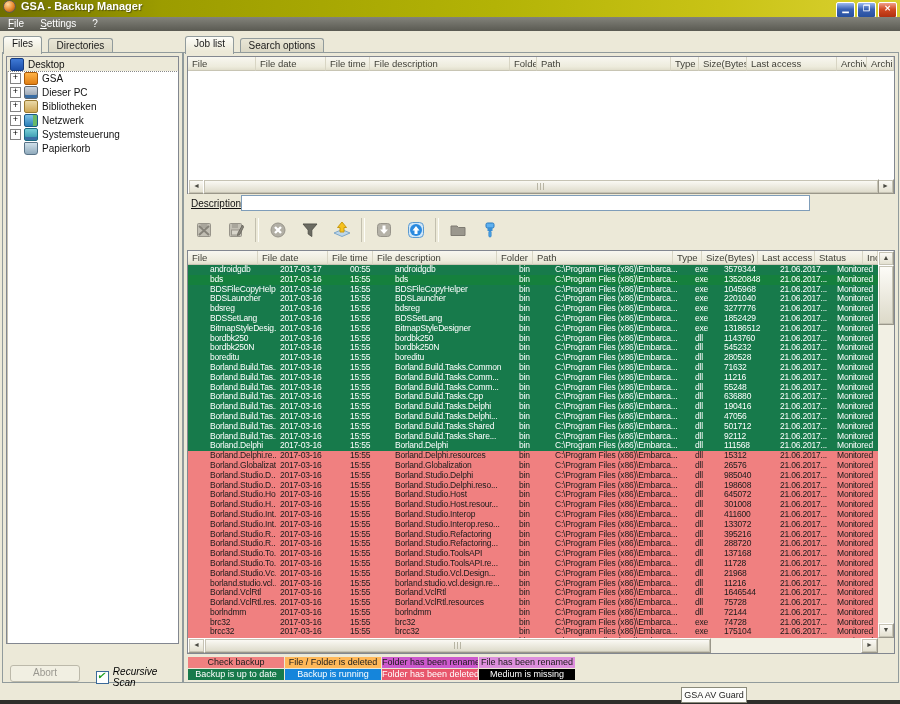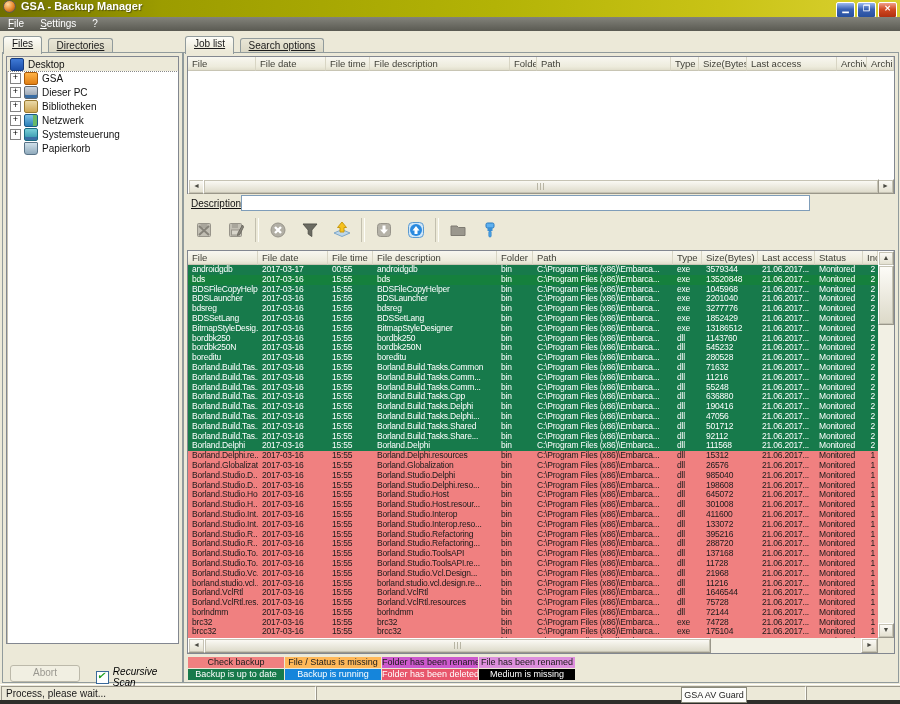--- a/index.html
+++ b/index.html
@@ -17,21 +17,21 @@
     background:linear-gradient(#9db9ef,#3a62b4 45%,#28509e);color:#fff;font-size:8px;line-height:12px;
     text-align:center;font-weight:bold;}
   .wbtn.close{background:linear-gradient(#f0a08a,#d24a22 45%,#b03010);}
   
   #menubar{position:absolute;left:0;top:17px;width:900px;height:14px;
     background:linear-gradient(#83837b,#5a5a52);color:#fff;font-size:10px;display:flex;align-items:center;}
   .menu-item{padding:0 8px;height:14px;line-height:14px;}
   
   .tab{display:inline-block;height:14px;padding:1px 8px 0;font-size:10px;color:#1a1a1a;
     border:1px solid #919b9c;border-bottom:none;border-radius:3px 3px 0 0;
-    background:linear-gradient(#e9e6d6,#d8d5c2);vertical-align:bottom;margin-right:1px;text-decoration:underline;}
+    background:linear-gradient(#e9e6d6,#d8d5c2);vertical-align:bottom;margin-right:1px;}
   .tab.active{background:linear-gradient(#fdfdf8,#ece9d8 85%);height:16px;position:relative;z-index:3;}
   #left-tabs{position:absolute;left:3px;top:36px;height:17px;}
   #right-tabs{position:absolute;left:185px;top:36px;height:17px;}
   .page{position:absolute;border:1px solid #919b9c;background:#ece9d8;z-index:2;}
   #left-page{left:2px;top:52px;width:179px;height:629px;}
   #right-page{left:183px;top:52px;width:714px;height:629px;}
   
   #tree{position:absolute;left:3px;top:3px;width:171px;height:586px;background:#fff;
     border:1px solid #828790;box-shadow:inset 1px 1px 0 #c6c3b5;overflow:hidden;}
   .titem{display:flex;align-items:center;height:14px;font-size:10px;color:#111;padding-left:3px;white-space:nowrap;}
@@ -79,21 +79,21 @@
   #desc-input{position:absolute;left:57px;top:142px;width:563px;height:14px;border:1px solid #7f9db9;
     background:#fff;font-size:10px;font-family:"Liberation Sans",sans-serif;padding:0 2px;}
   #toolbar{position:absolute;left:4px;top:161px;height:32px;display:flex;align-items:center;}
   .tbtn{width:30px;height:28px;display:flex;align-items:center;justify-content:center;border:1px solid transparent;}
   .tsep{width:2px;height:24px;border-left:1px solid #c2bfae;border-right:1px solid #fdfdf8;margin:0 3px;}
   
   #main-table{left:3px;top:197px;width:706px;height:402px;}
   #main-head{position:absolute;left:0;top:0;right:16px;height:14px;display:grid;overflow:hidden;}
   #main-head,.mrow{display:grid;grid-template-columns:70px 70px 45px 124px 36px 140px 29px 56px 57px 48px minmax(0,1fr);}
   #main-body{position:absolute;left:0;top:14px;right:16px;bottom:15px;background:#fff;overflow:hidden;}
-  .mrow{height:9.8px;}
+  .mrow{height:9.8px;padding-left:18px;}
   .mc{font-size:8.5px;letter-spacing:-0.2px;line-height:9.8px;padding-left:4px;white-space:nowrap;overflow:hidden;}
   .mc10{text-align:right;padding-right:3px;padding-left:0;}
   .mrow.up{background:#177a4b;color:#fff;}
   .mrow.chk{background:#f08080;color:#1a1a1a;}
   .mrow.sel{background:#15803d;color:#fff;}
   #mt-vscroll{right:0;top:0;bottom:15px;width:16px;}
   #mt-hscroll{left:0;right:16px;bottom:0;height:15px;}
   #mt-corner{position:absolute;right:0;bottom:0;width:16px;height:15px;background:#ece9d8;}
   
   #legend{position:absolute;left:4px;top:604px;display:grid;grid-template-columns:repeat(4,96px);
@@ -806,30 +806,25 @@
         <div class="sb-btn" style="right:0;top:0;height:13px;">►</div>
         <div class="sb-thumb" style="left:16px;width:505px;top:0;height:13px;">
             <span class="grip"></span>
           </div>
       </div>
       <div id="mt-corner"></div>
     </div>
 
     <div id="legend">
         <div class="lg-cell" style="background: rgb(240, 128, 128); color: rgb(26, 26, 26);">Check backup</div>
-        <div class="lg-cell" style="background: rgb(255, 184, 89); color: rgb(26, 26, 26);">File / Status is missing</div>
+        <div class="lg-cell" style="background: rgb(255, 184, 89); color: rgb(26, 26, 26);">File / Folder is deleted</div>
         <div class="lg-cell" style="background: rgb(204, 89, 204); color: rgb(26, 26, 26);">Folder has been renamed</div>
         <div class="lg-cell" style="background: rgb(221, 143, 221); color: rgb(26, 26, 26);">File has been renamed</div>
         <div class="lg-cell" style="background: rgb(23, 122, 75); color: rgb(255, 255, 255);">Backup is up to date</div>
         <div class="lg-cell" style="background: rgb(21, 133, 219); color: rgb(255, 255, 255);">Backup is running</div>
         <div class="lg-cell" style="background: rgb(232, 86, 108); color: rgb(255, 255, 255);">Folder has been deleted</div>
         <div class="lg-cell" style="background: #000000; color: rgb(255, 255, 255);">Medium is missing</div>
       </div>
   </div>
 
-  <div id="statusbar">
-    <div class="spanel" id="sp1">Process, please wait...</div>
-    <div class="spanel" id="sp2"></div>
-    <div class="spanel" id="sp3"></div>
-  </div>
   <div id="av-guard">GSA AV Guard</div>
   <div id="bottom-strip"></div>
 </div>
 
 </body></html>

